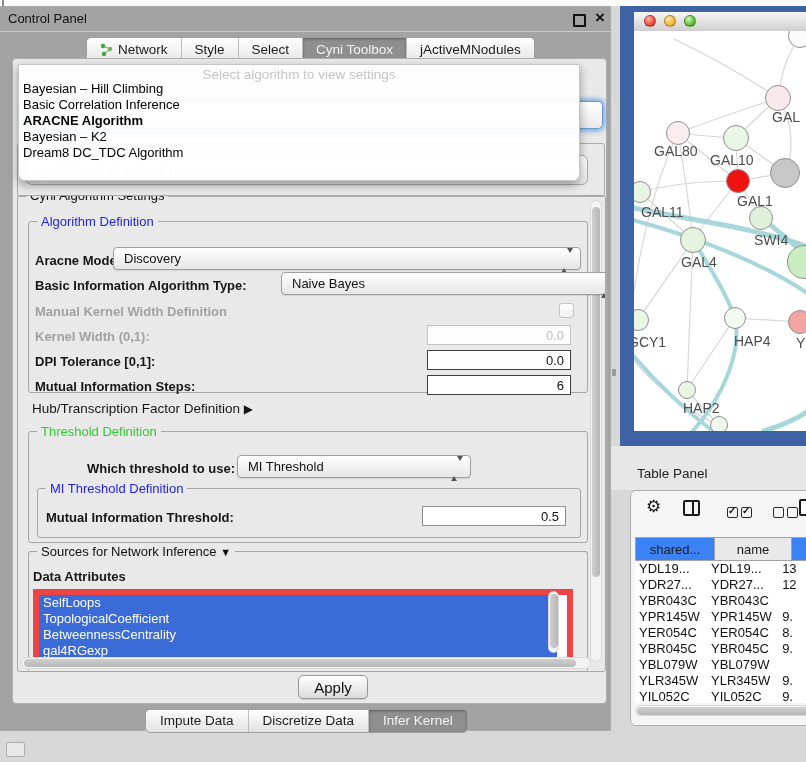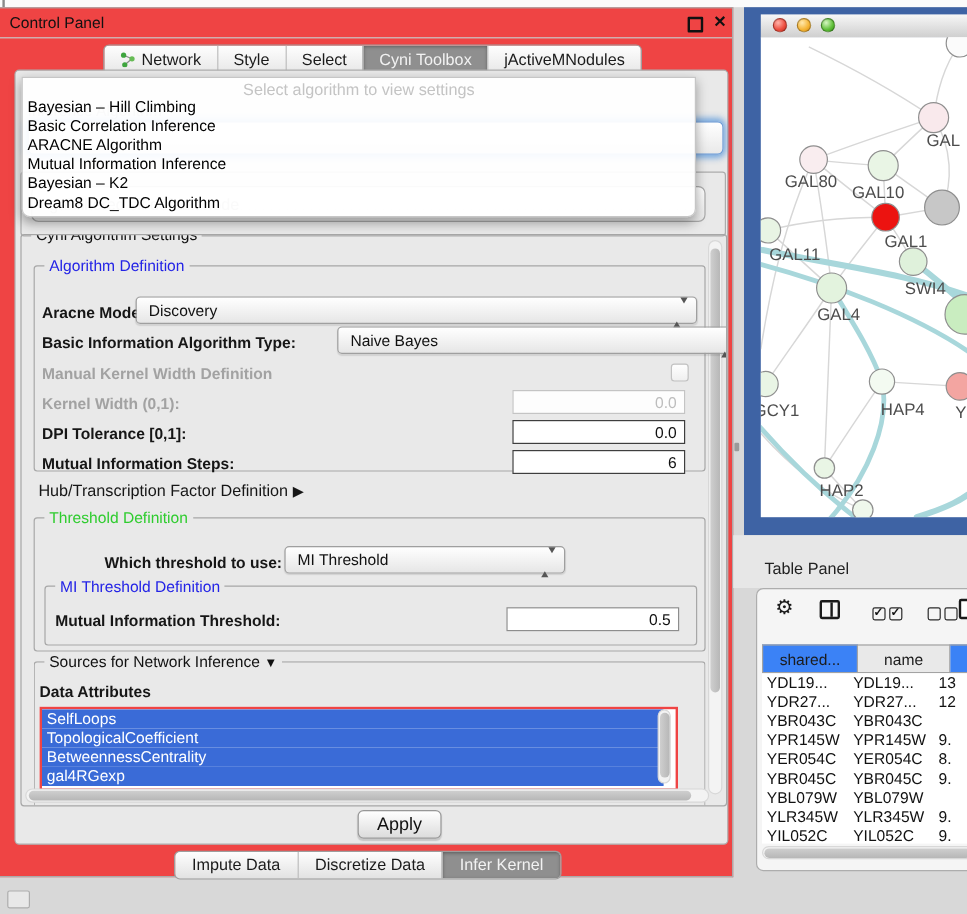--- a/index.html
+++ b/index.html
@@ -3,21 +3,21 @@
 <meta charset="utf-8">
 <style>
   html,body{margin:0;padding:0;}
   body{font-family:"Liberation Sans",sans-serif;background:#CFCFCF;}
   #root{position:relative;width:806px;height:762px;overflow:hidden;background:#D8D8D8;}
   .abs{position:absolute;}
   .topstrip{left:0;top:0;width:806px;height:6px;background:#FBFBFB;}
   .notch{left:2px;top:0;width:2px;height:6px;background:#8A8A8A;}
 
   
-  .win{left:0;top:6px;width:611px;height:725px;background:#ef4444;border:1px solid #ABABAB;border-left:none;box-sizing:border-box;}
+  .win{left:0;top:6px;width:611px;height:725px;background:#a3a3a3;border:1px solid #ABABAB;border-left:none;box-sizing:border-box;}
   .titlebar{position:absolute;left:0;top:0;width:100%;height:24px;border-bottom:1px solid #C9C9C9;}
   .title{position:absolute;left:8px;top:4px;font-size:13px;color:#111;}
   .float-ico{position:absolute;right:24px;top:7px;width:9px;height:9px;border:2px solid #111;border-radius:1px;}
   .close-ico{position:absolute;right:5px;top:1px;font-size:17px;font-weight:bold;color:#111;}
 
   .tabrow{position:absolute;left:86px;top:30px;display:flex;border:1px solid #9E9E9E;border-radius:5px;overflow:hidden;background:linear-gradient(#FEFEFE,#E6E6E6);}
   .tab{padding:4px 13px 5px 13px;font-size:13.5px;color:#1B1B1B;border-left:1px solid #BEBEBE;display:flex;align-items:center;gap:5px;white-space:nowrap;}
   .tab:first-child{border-left:none;}
   .tab.selected{background:#8F8F8F;color:#F2F2F2;box-shadow:inset 0 1px 3px rgba(0,0,0,.35);}
 
@@ -46,30 +46,30 @@
   .tfield.dis{border-color:#C4C4C4;color:#BDBDBD;background:#FDFDFD;}
   .tfield.soft{border-color:#8D8D8D;}
 
   .chk{position:absolute;width:13px;height:13px;border:1px solid #C2C2C2;border-radius:3px;background:linear-gradient(#FEFEFE,#EFEFEF);}
 
   .sbv{position:absolute;background:#F3F3F3;border:1px solid #D8D8D8;border-radius:6px;box-sizing:border-box;}
   .sbv .thumb{position:absolute;left:1px;width:8px;background:linear-gradient(90deg,#CFCFCF,#B7B7B7);border-radius:5px;}
   .sbh{position:absolute;background:#F3F3F3;border:1px solid #D8D8D8;border-radius:6px;box-sizing:border-box;}
   .sbh .thumb{position:absolute;top:1px;height:8px;background:linear-gradient(#CFCFCF,#B7B7B7);border-radius:5px;}
 
-  .attr-list{position:absolute;background:#FFF;border:2px solid #ef4444;overflow:hidden;}
+  .attr-list{position:absolute;background:#FFF;border:6px solid #ef4444;overflow:hidden;}
   .attr-item{height:16px;line-height:16px;font-size:13px;color:#FFF;background:#3A6BD7;padding-left:4px;width:514px;}
 
   .btn{position:absolute;height:22px;border:1px solid #979797;border-radius:5px;background:linear-gradient(#FFFFFF,#DCDCDC);font-size:15px;color:#111;display:flex;align-items:center;justify-content:center;box-shadow:0 1px 1px rgba(0,0,0,.15);margin-left:29px;}
 
   .popup{left:18px;top:57px;width:560px;height:115px;background:rgba(255,255,255,.94);border:1px solid #C6C6C6;border-radius:0 0 7px 7px;box-shadow:0 4px 10px rgba(0,0,0,.35);z-index:40;}
   .popup-ph{position:absolute;left:0;top:2px;width:100%;text-align:center;font-size:13.5px;color:#C4C4C4;}
   .popup-list{position:absolute;left:4px;top:16px;right:4px;}
   .popup-item{height:16px;line-height:16px;font-size:13px;color:#000;white-space:nowrap;}
-  .popup-item.sel{font-weight:normal;}
+  .popup-item.sel{font-weight:bold;}
 
   .btabs{position:absolute;left:145px;top:702px;display:flex;border:1px solid #9E9E9E;border-radius:5px;overflow:hidden;background:linear-gradient(#FEFEFE,#E2E2E2);}
   .btab{padding:3px 14px 4px 14px;font-size:13.5px;color:#1B1B1B;border-left:1px solid #BEBEBE;white-space:nowrap;}
   .btab:first-child{border-left:none;}
   .btab.selected{background:#8F8F8F;color:#F2F2F2;box-shadow:inset 0 1px 3px rgba(0,0,0,.35);}
 
   .corner-box{left:6px;top:742px;width:17px;height:13px;background:#EADEDE;background:#E8E8E8;border:1px solid #ADADAD;border-radius:2px;}
   .splitter-dot{left:612px;top:369px;width:4px;height:7px;background:#9A9A9A;border-radius:1px;}
 
   
@@ -218,21 +218,20 @@
 
       <div class="btn" style="left:256px;top:616px;width:68px;">Apply</div>
     </div>
 
     <div class="abs popup">
       <div class="popup-ph">Select algorithm to view settings</div>
       <div class="popup-list" id="algolist">
           <div class="popup-item">Bayesian – Hill Climbing</div>
           <div class="popup-item">Basic Correlation Inference</div>
           <div class="popup-item sel">ARACNE Algorithm</div>
-          <div class="popup-item">Mutual Information Inference</div>
           <div class="popup-item">Bayesian – K2</div>
           <div class="popup-item">Dream8 DC_TDC Algorithm</div>
         </div>
     </div>
 
     <div class="btabs" id="btabs">
         <div class="btab">Impute Data</div>
         <div class="btab">Discretize Data</div>
         <div class="btab selected">Infer Kernel</div>
       </div>

